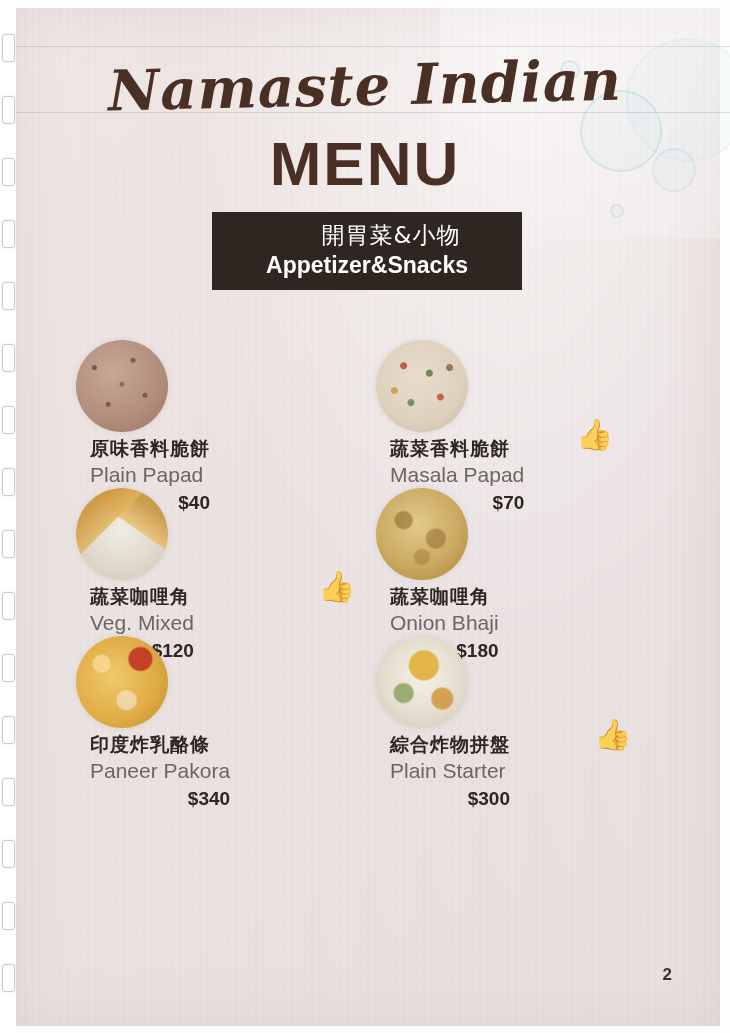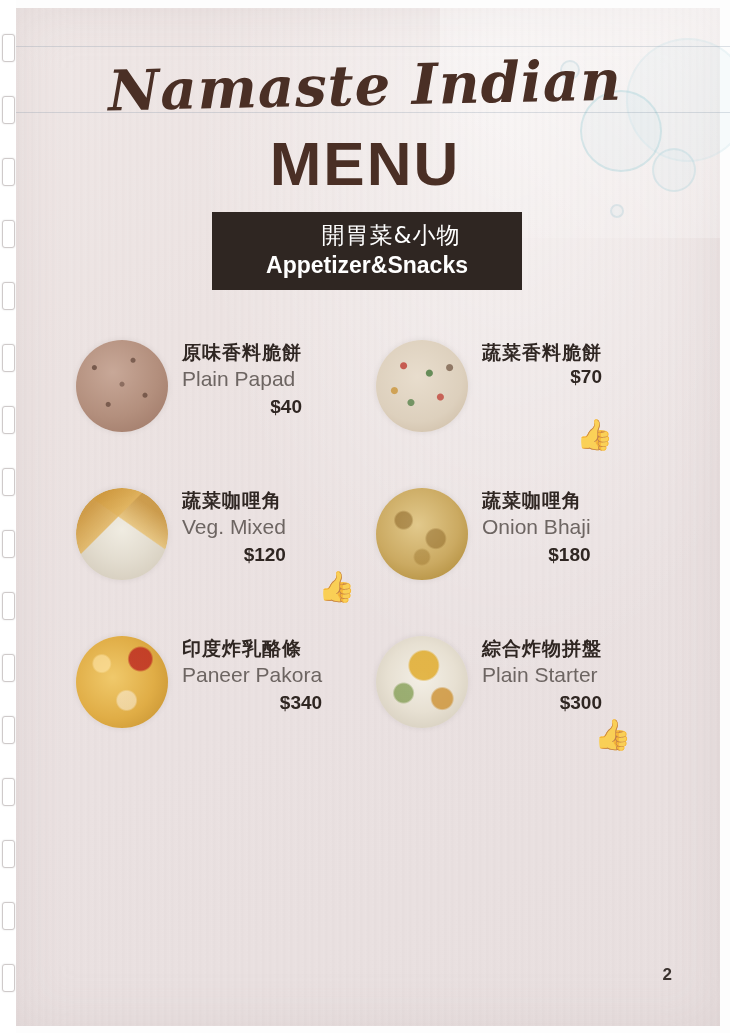--- a/index.html
+++ b/index.html
@@ -155,20 +155,21 @@
     width: 600px;
   }
   .row {
     display: flex;
     height: 148px;
   }
   .cell {
     display: flex;
     align-items: flex-start;
     width: 300px;
+    flex-direction: column;
   }
   .thumb {
     width: 92px;
     height: 92px;
     border-radius: 50%;
     flex: 0 0 92px;
     margin-top: 4px;
     background-size: cover;
     box-shadow: 0 0 6px rgba(0,0,0,0.08);
     position: relative;
@@ -283,20 +284,21 @@
           </div>
         </div>
       </div>
       <div class="cell-wrap">
         <div class="cell">
           <div class="thumb" style="background:radial-gradient(circle at 45% 40%, #e8ddcd 0%, #ddd0bd 60%, #c9b79f 100%);">
             <div class="tex" style="background-image:radial-gradient(circle at 30% 28%, rgba(190,60,50,0.8) 0 3px, transparent 4px),radial-gradient(circle at 58% 36%, rgba(70,120,60,0.8) 0 3px, transparent 4px),radial-gradient(circle at 70% 62%, rgba(190,60,50,0.75) 0 3px, transparent 4px),radial-gradient(circle at 38% 68%, rgba(70,120,60,0.7) 0 3px, transparent 4px),radial-gradient(circle at 20% 55%, rgba(200,140,40,0.7) 0 3px, transparent 4px),radial-gradient(circle at 80% 30%, rgba(90,60,40,0.6) 0 3px, transparent 4px);"></div>
           </div>
           <div class="info">
             <div class="name-cn">蔬菜香料脆餅</div>
+            <div class="name-en">Masala Papad</div>
             <div class="price">$70</div>
           </div>
         </div>
         <div class="thumbs-up" style="left:200px; top:84px;">👍</div>
       </div>
     </div>
 
     <div class="row">
       <div class="cell-wrap">
         <div class="cell">

